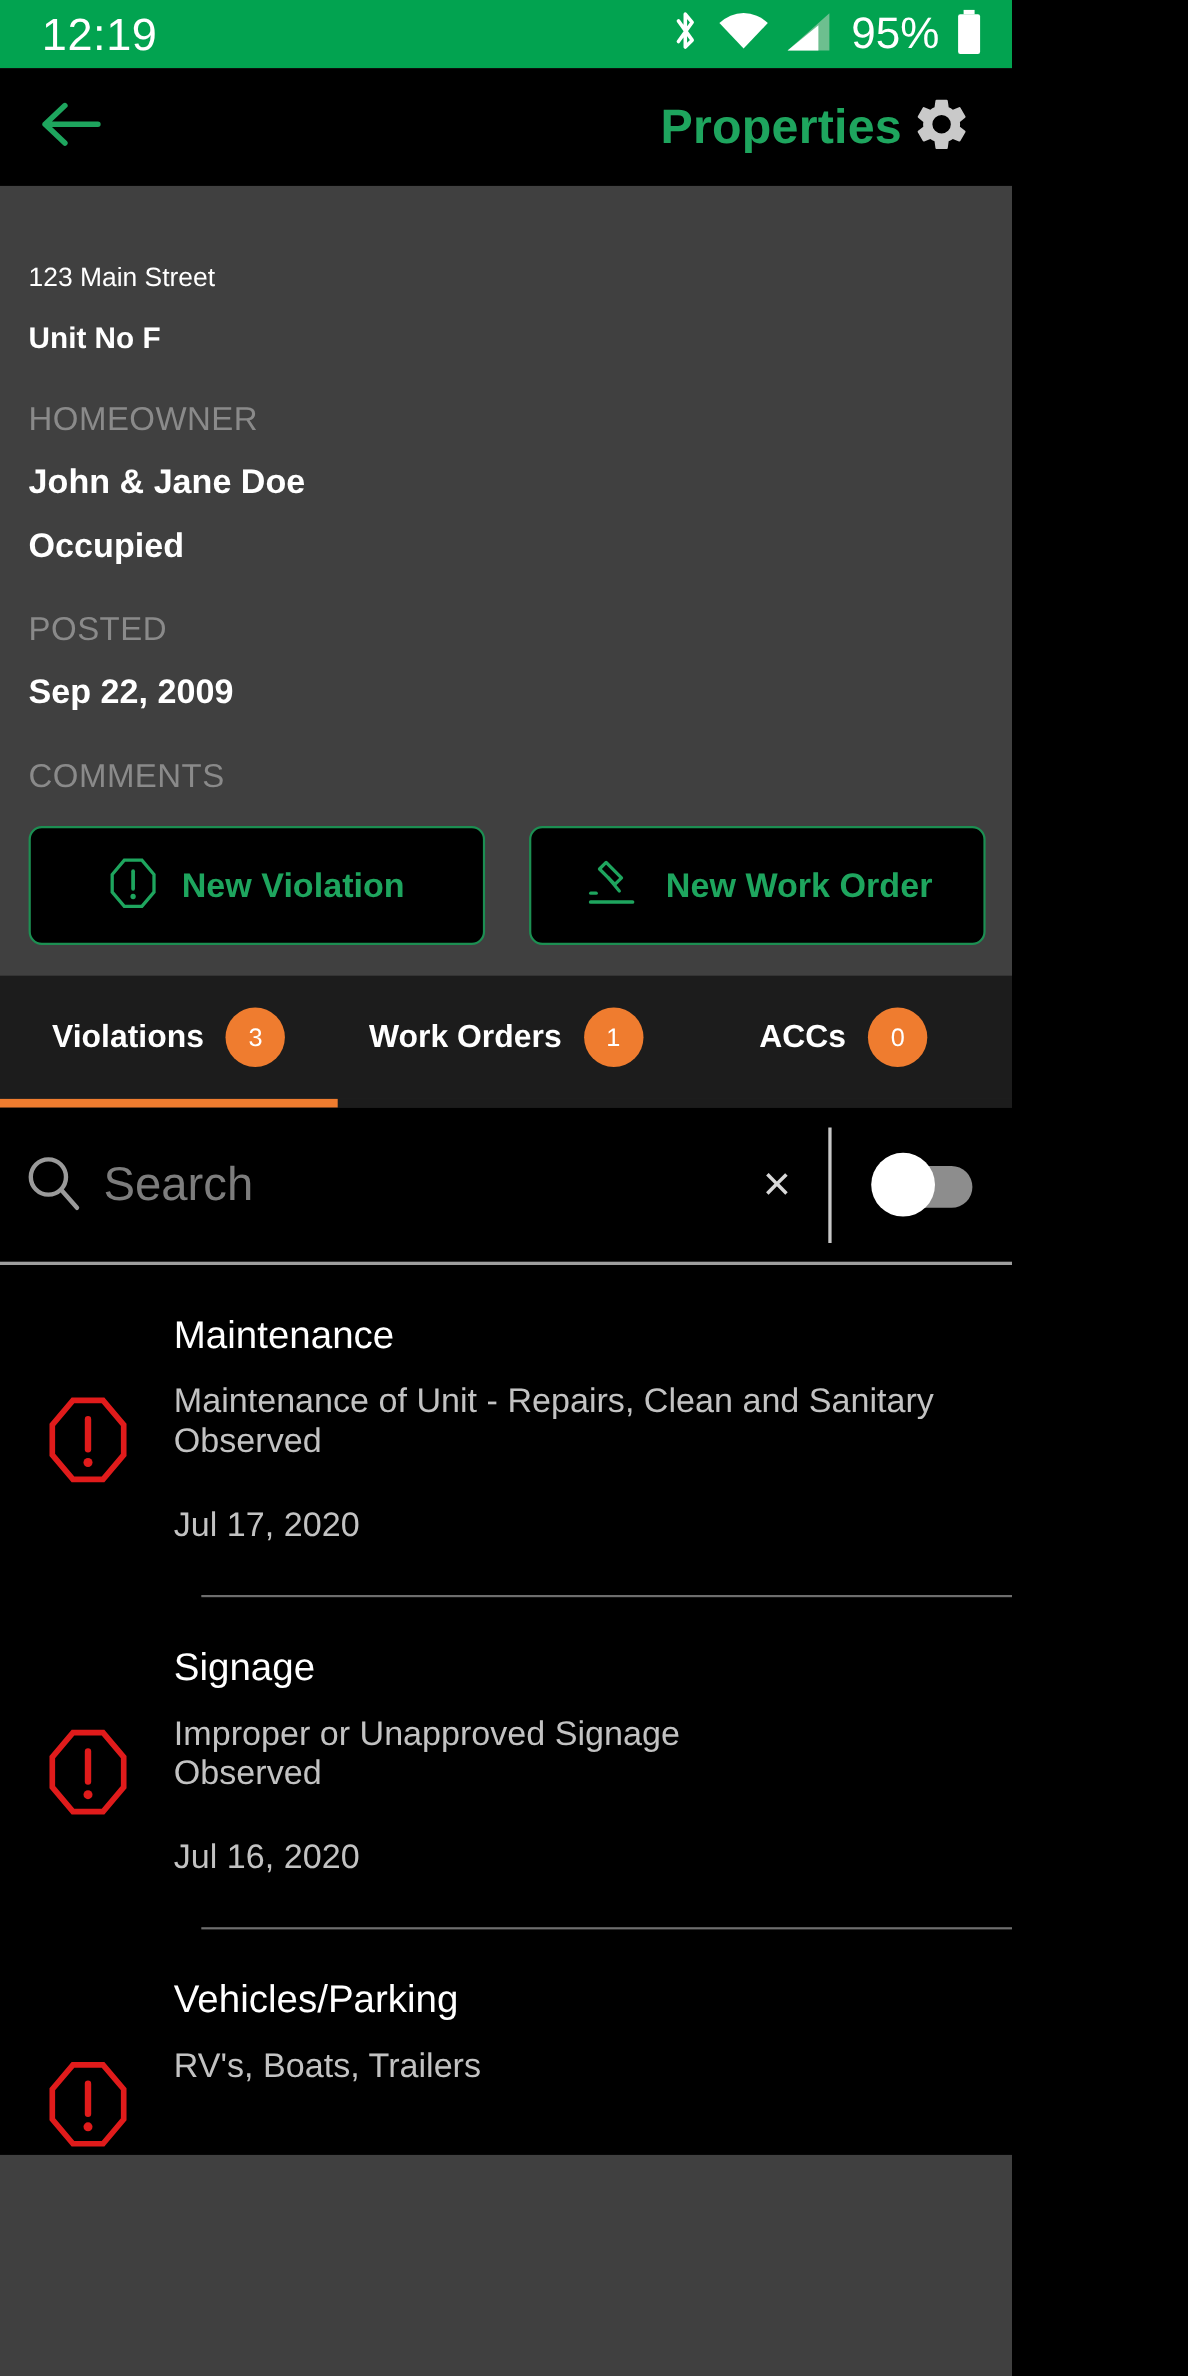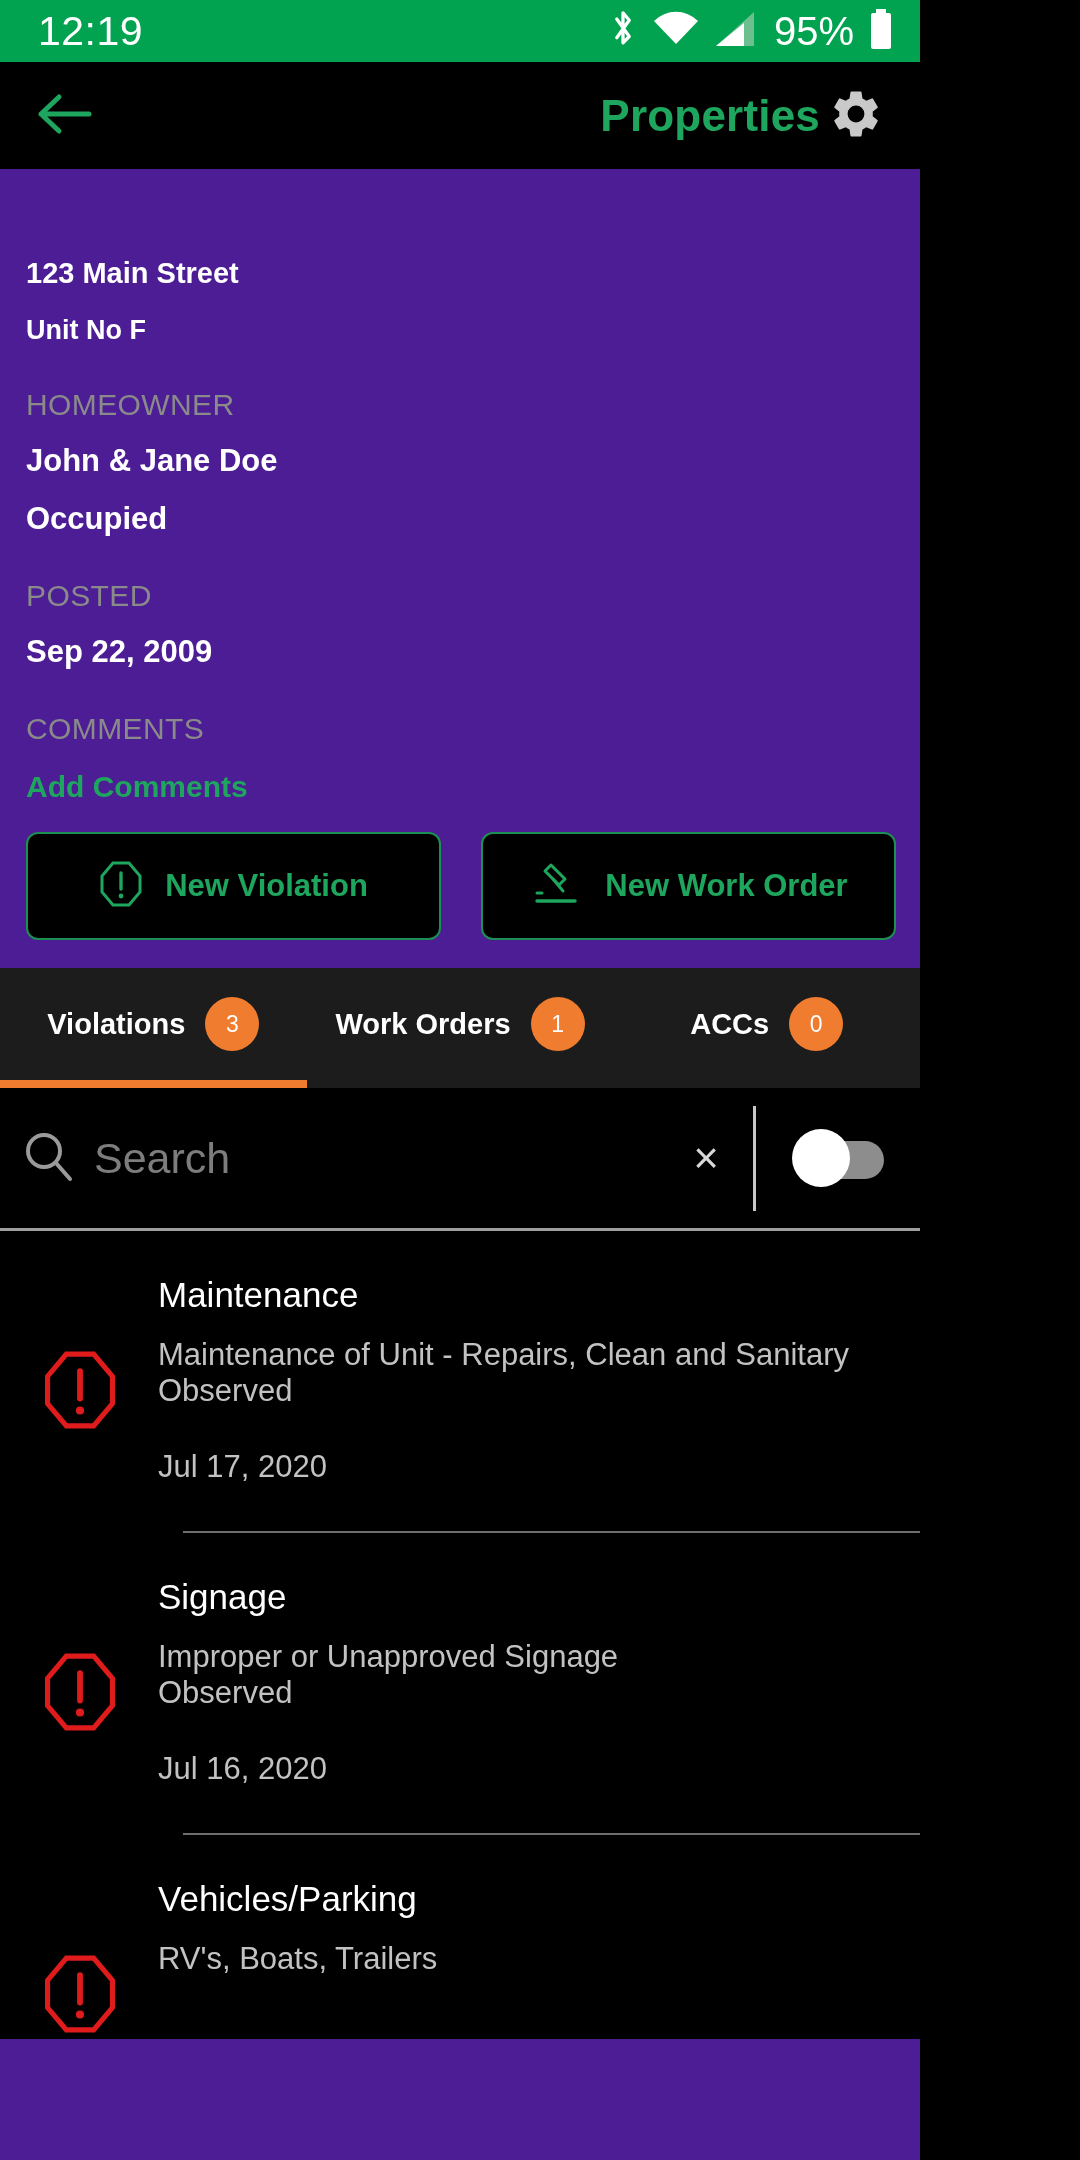--- a/index.html
+++ b/index.html
@@ -2,21 +2,21 @@
 <html><head>
 <meta charset="utf-8">
 <style>
   * { margin:0; padding:0; box-sizing:border-box; }
   html, body {
     width:1080px; height:2160px;
     background:#000;
     font-family:"Liberation Sans", sans-serif;
     overflow:hidden;
   }
-  .screen { position:relative; width:920px; height:2160px; background:#4c1d95; }
+  .screen { position:relative; width:920px; height:2160px; background:#404040; }
 
   
   .status-bar {
     height:62px; background:#02a350;
     display:flex; align-items:center; justify-content:space-between;
     padding:0 26px 0 38px;
   }
   .status-time { color:#fff; font-size:41px; font-weight:400; letter-spacing:.5px; }
   .status-icons { display:flex; align-items:center; gap:14px; }
   .status-pct { color:#fff; font-size:40px; font-weight:400; margin-left:4px; }
@@ -29,21 +29,21 @@
   }
   .back-btn { width:68px; height:68px; display:flex; align-items:center; justify-content:center; }
   .app-title {
     color:#1ea55e; font-size:44px; font-weight:bold;
     margin-left:28px; letter-spacing:.2px; flex:1;text-align:right;
   }
   .gear-btn { width:72px; height:72px; display:flex; align-items:center; justify-content:center; }
 
   
   .details { padding:0 26px; }
-  .addr { color:#fff; font-size:29px; font-weight:bold; margin-top:88px; }
+  .addr { color:#fff; font-size:24px; font-weight:normal; margin-top:70px; }
   .unit { color:#fff; font-size:27px; font-weight:bold; margin-top:25px; }
   .field-label { color:#8a8a8a; font-size:30px; font-weight:400; margin-top:42px; letter-spacing:.4px; }
   .field-value { color:#fff; font-size:31px; font-weight:bold; margin-top:21px; }
   .field-value.tight { margin-top:22px; }
   .link-green { color:#1ea55e; font-size:30px; font-weight:bold; margin-top:24px; }
 
   
   .actions { display:flex; gap:40px; padding:28px 24px 0 26px; }
   .act-btn {
     flex:1; height:108px; border:2px solid #1c8f52; border-radius:12px;
@@ -156,21 +156,20 @@
     <div class="unit">Unit No F</div>
 
     <div class="field-label">HOMEOWNER</div>
     <div class="field-value">John &amp; Jane Doe</div>
     <div class="field-value tight">Occupied</div>
 
     <div class="field-label">POSTED</div>
     <div class="field-value">Sep 22, 2009</div>
 
     <div class="field-label">COMMENTS</div>
-    <div class="link-green">Add Comments</div>
   </div>
 
   <div class="actions">
     <div class="act-btn">
       <span>
         <svg width="44" height="48" viewBox="0 0 44 48">
             <path d="M14 3 L30 3 L41 16 L41 32 L30 45 L14 45 L3 32 L3 16 Z" fill="none" stroke="#1ea55e" stroke-width="3"></path>
             <path d="M22 13 L22 29" stroke="#1ea55e" stroke-width="3.4" stroke-linecap="round"></path>
             <circle cx="22" cy="36" r="2.4" fill="#1ea55e"></circle>
           </svg>

